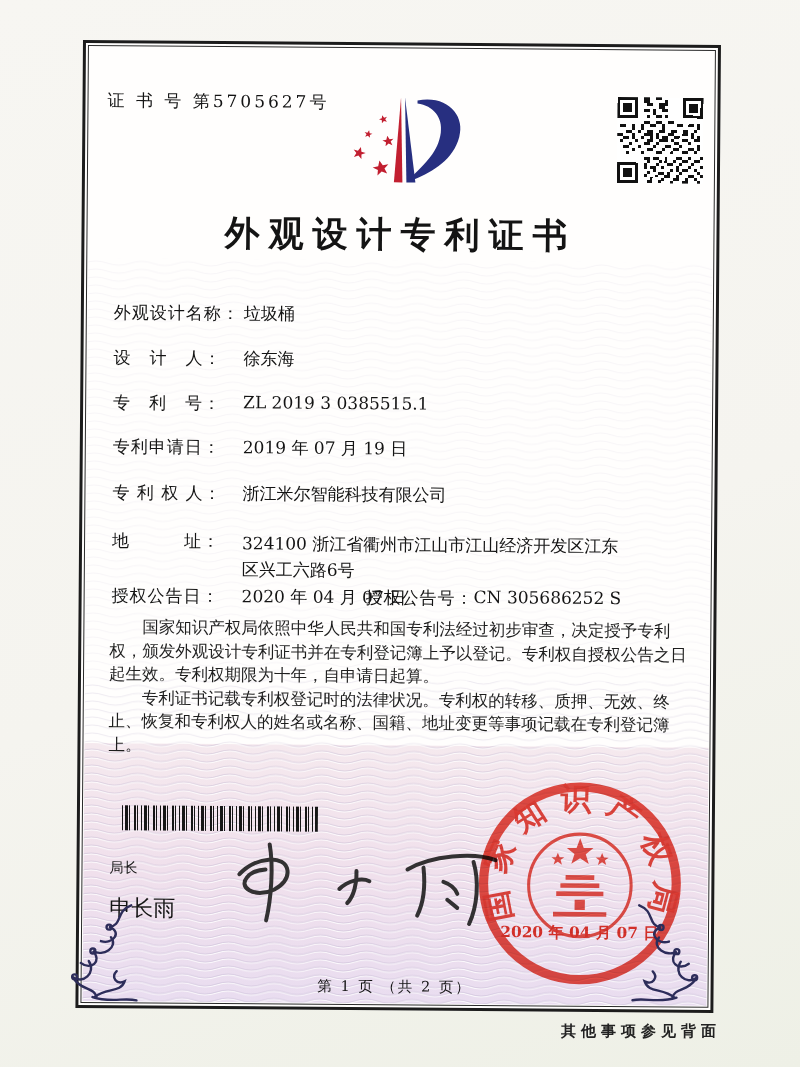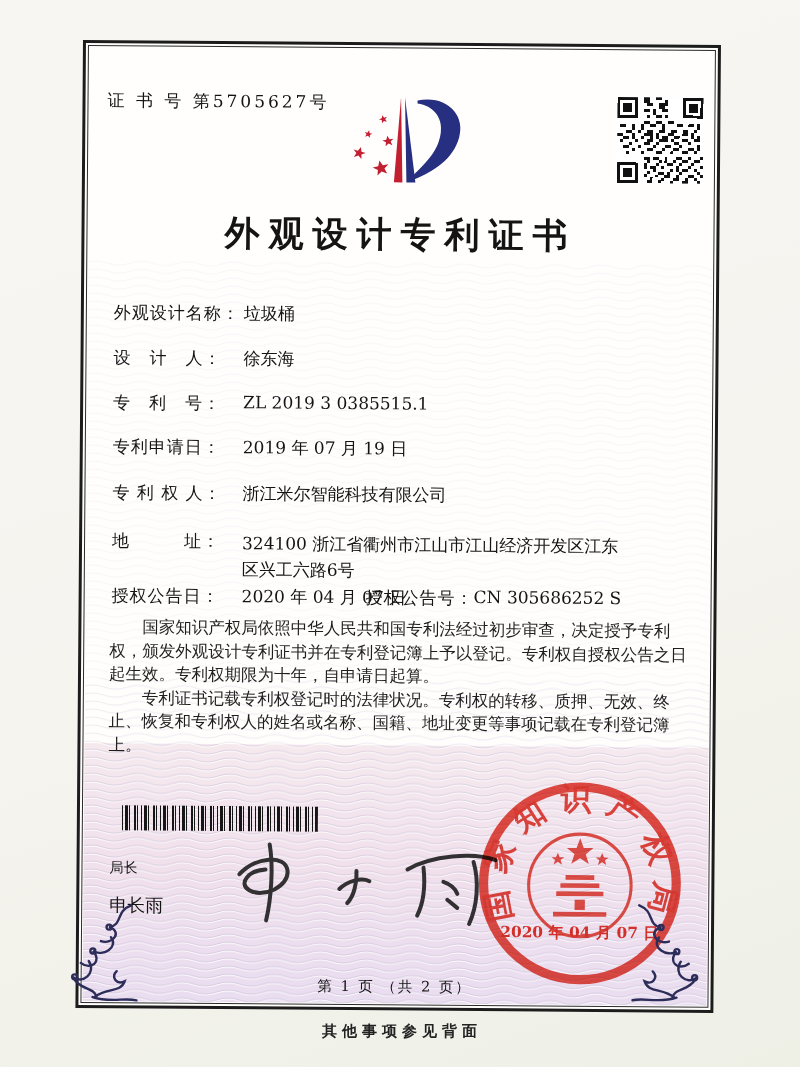--- a/index.html
+++ b/index.html
@@ -38,28 +38,28 @@
   .paras p{margin:0;text-indent:2em;}
   .barcode{left:42px;top:762px;width:196px;height:25px;
     background:repeating-linear-gradient(90deg,
       #161616 0 1.5px,transparent 1.5px 3px,
       #161616 3px 6px,transparent 6px 7.5px,
       #161616 7.5px 8.5px,transparent 8.5px 12px,
       #161616 12px 14px,transparent 14px 15.5px,
       #161616 15.5px 16.5px,transparent 16.5px 19px);
   }
   .sig-title{left:30px;top:816px;font-size:14px;font-family:"DejaVu Sans","Liberation Sans",sans-serif;}
-  .sig-name{left:30px;top:850px;font-size:18px;font-family:"DejaVu Sans","Liberation Sans",sans-serif;}
+  .sig-name{left:30px;top:850px;font-size:22px;font-family:"DejaVu Sans","Liberation Sans",sans-serif;}
   .signature{left:132px;top:792px;}
   .seal{left:398px;top:734px;opacity:.93;mix-blend-mode:multiply;}
   .page-info{left:0;right:0;top:932px;text-align:center;font-size:14.5px;letter-spacing:2px;}
   .orn{position:absolute;z-index:3;}
   .orn-l{left:-12px;top:860px;}
   .orn-r{left:552px;top:856px;transform:scaleX(-1);}
-  .back-note{position:absolute;left:83px;width:638px;top:1022px;text-align:center;
+  .back-note{position:absolute;left:83px;width:638px;top:1022px;text-align:right;
     font-size:15px;font-weight:bold;letter-spacing:5px;color:#222;}
 </style>
 </head>
 <body>
 
 <div class="sheet">
 
   <svg class="bg-waves" width="632" height="962" viewBox="0 0 632 962">
     <defs>
       <pattern id="wavD" width="46" height="8" patternUnits="userSpaceOnUse">

